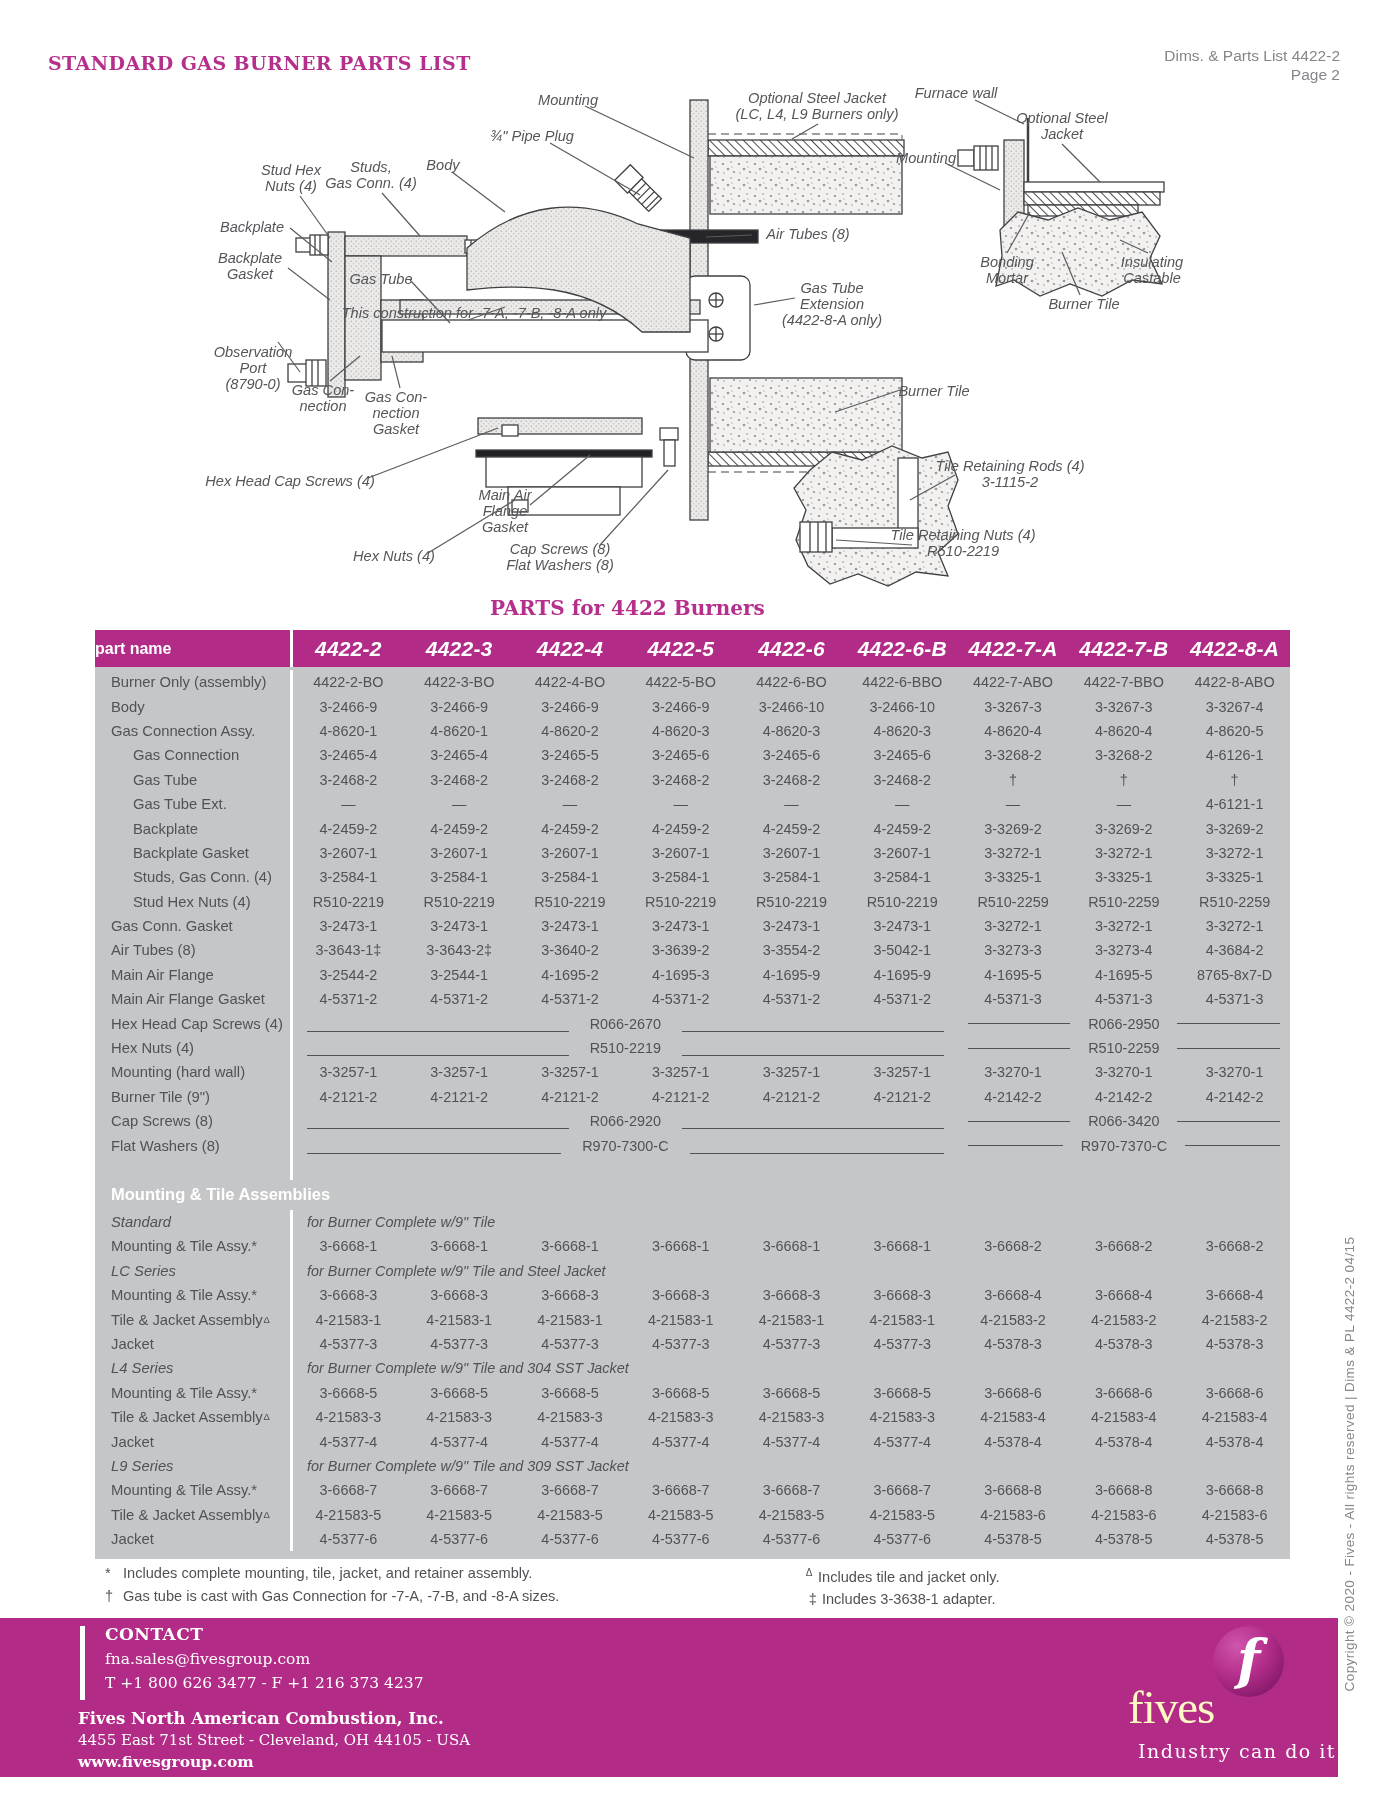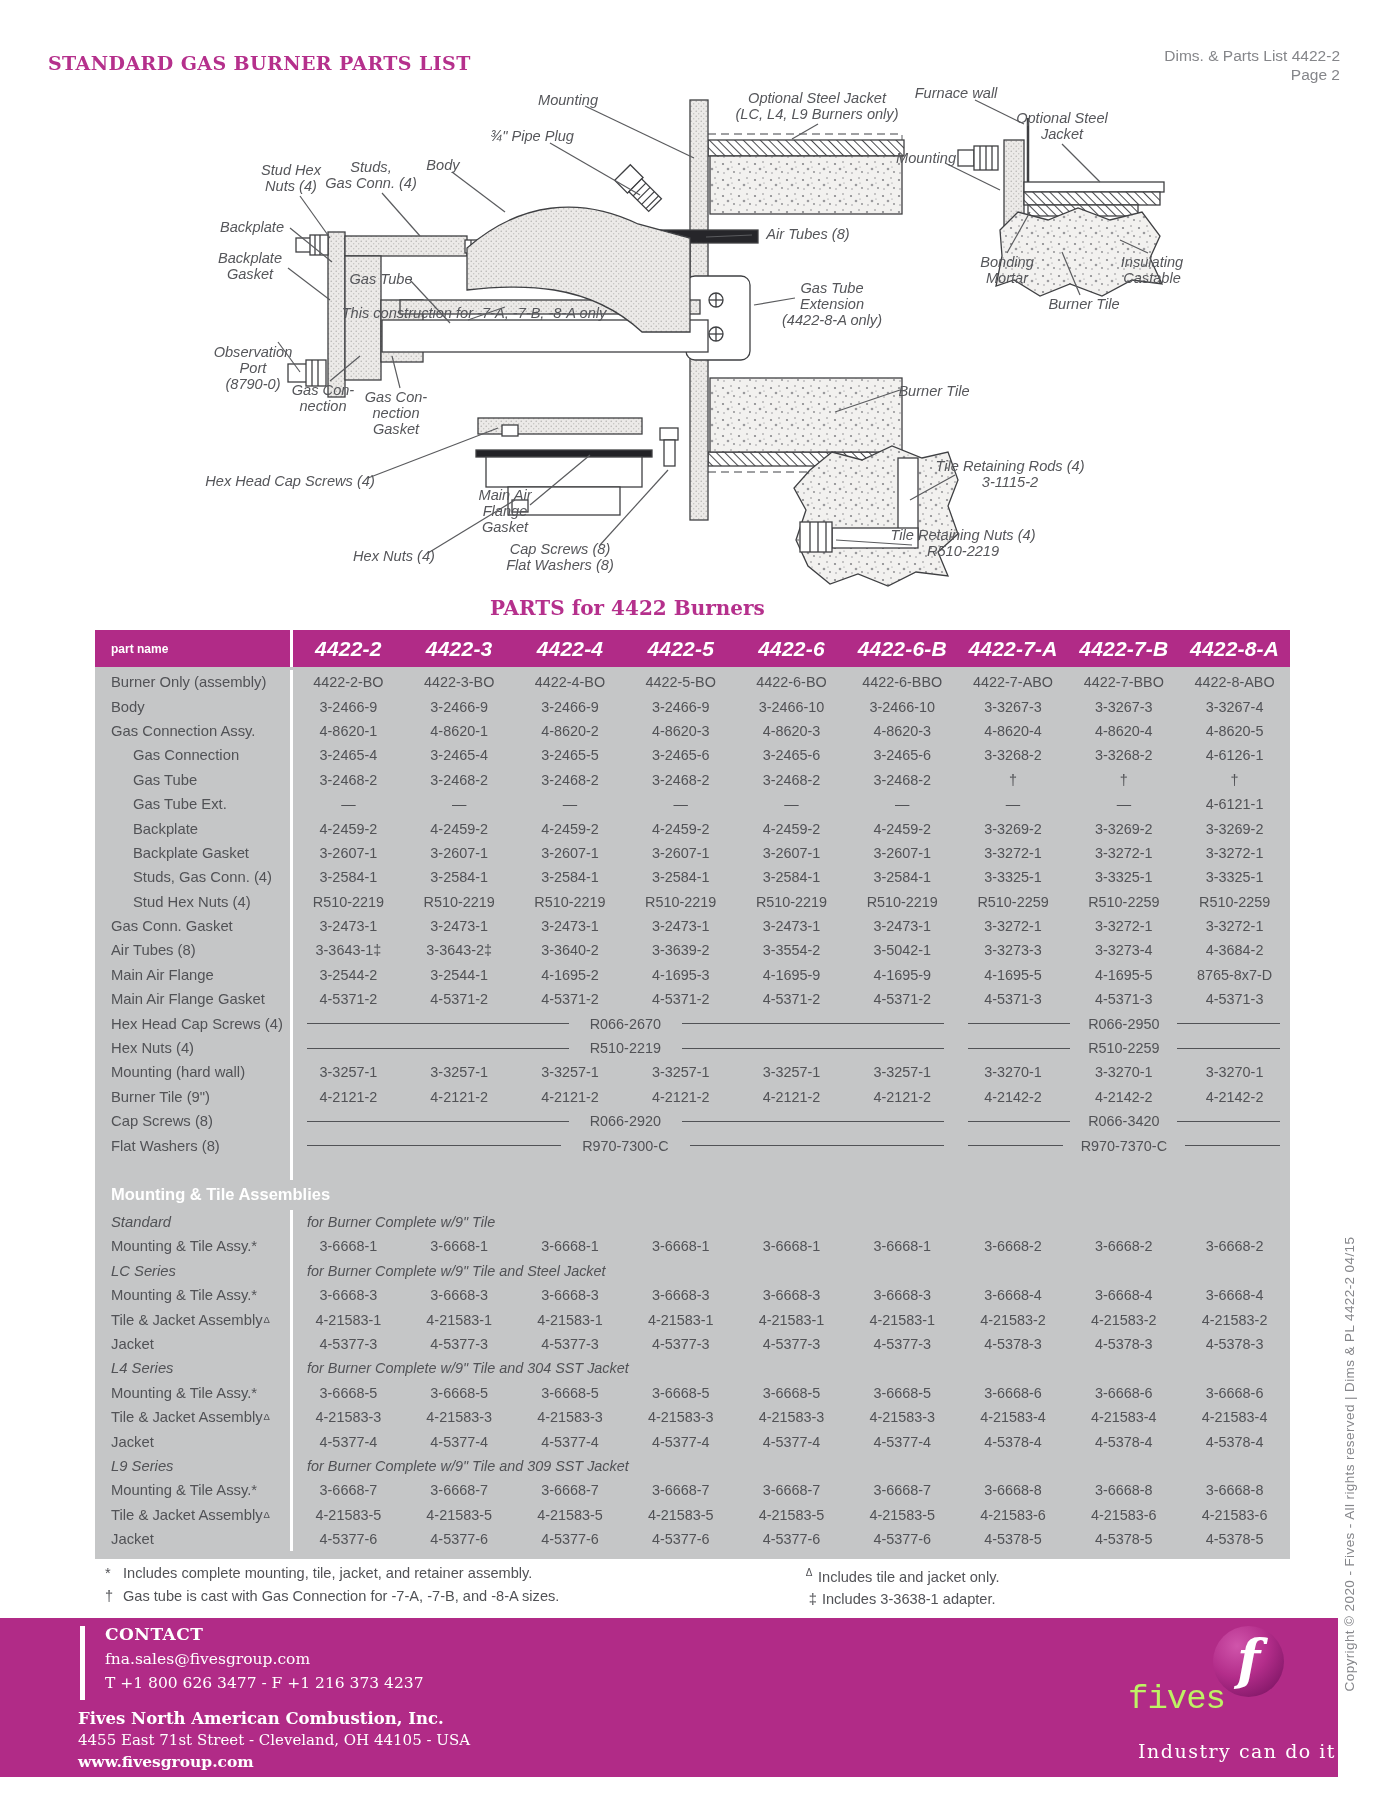--- a/index.html
+++ b/index.html
@@ -13,33 +13,33 @@
   
   .diagram{position:absolute;left:0;top:0;width:1391px;height:600px;font-style:italic;}
   .dlab{position:absolute;transform:translateX(-50%);text-align:center;color:#55565a;
         font-size:14.6px;line-height:16px;white-space:pre-line;}
   
   .table-title{position:absolute;left:490px;top:596px;font-family:"DejaVu Serif",serif;
                font-weight:bold;font-size:20px;color:#b5308c;}
   .ptable{position:absolute;left:95px;top:630px;width:1195px;}
   .thead{display:grid;grid-template-columns:198px repeat(9,1fr);height:37px;
          background:#b12b87;color:#fff;font-weight:bold;}
-  .hname{font-size:12px;padding-left:16px;display:flex;align-items:center;
+  .hname{font-size:16px;padding-left:0;display:flex;align-items:center;
          border-right:3px solid #fff;}
   .hcol{font-size:21px;align-self:center;text-align:center;letter-spacing:.2px;font-style:italic;}
   .tbody{background:#c5c6c7;padding-top:3px;padding-bottom:8px;}
   .trow{display:grid;grid-template-columns:198px repeat(9,1fr);align-items:center;
         height:24.4px;font-size:14.4px;color:#515256;}
   .cname{align-self:stretch;display:flex;align-items:center;padding-left:16px;
          border-right:3px solid #fff;font-size:14.8px;}
   .cname.ind{padding-left:38px;}
   .cname.ser{font-style:italic;}
   .cval{text-align:center;}
   .sdesc{grid-column:2/-1;font-style:italic;text-align:left;padding-left:14px;}
-  .sp6{grid-column:2/span 6;display:flex;align-items:center;gap:21px;padding:0 14px;}
+  .sp6{grid-column:2/span 6;display:flex;align-items:flex-end;gap:21px;padding:0 14px;}
   .sp3{grid-column:8/span 3;display:flex;align-items:center;gap:18px;padding:0 10px;}
   .rule{flex:1;border-top:1.4px solid #515256;height:0;}
   .sec{grid-column:1/-1;color:#fff;font-weight:bold;font-size:16.5px;padding-left:16px;}
   .secrow{height:30px;}
   .gaprow{height:22px;}
   .supmark{font-size:9.5px;vertical-align:super;line-height:0;margin-left:1px;}
   
   .fnblock{position:absolute;top:1562px;font-size:14.6px;color:#515256;line-height:22.5px;}
   .fn-left{left:105px;}
   .fn-right{left:800px;text-align:center;}
@@ -53,22 +53,22 @@
   .contact-email{position:absolute;left:105px;top:32px;font-size:15.5px;}
   .contact-phone{position:absolute;left:105px;top:56px;font-size:15.5px;}
   .company-name{position:absolute;left:78px;top:91px;font-size:16.5px;font-weight:bold;}
   .company-address{position:absolute;left:78px;top:113px;font-size:15px;}
   .company-web{position:absolute;left:78px;top:134px;font-size:15.5px;font-weight:bold;}
   .logo-sphere{position:absolute;left:1213px;top:8px;width:71px;height:71px;border-radius:50%;
         background:radial-gradient(circle at 34% 28%,#d055ab 0%,#b32d8a 45%,#6d0e59 100%);
         display:flex;align-items:center;justify-content:center;}
   .logo-f{font-family:"DejaVu Serif",serif;font-style:italic;font-weight:bold;
           font-size:54px;color:#fff;margin-top:-6px;}
-  .fives-wordmark{position:absolute;left:1128px;top:62px;font-family:Liberation Mono, monospace;
-          font-size:34px;letter-spacing:-1px;color:#bef264;}
+  .fives-wordmark{position:absolute;left:1128px;top:62px;font-family:Liberation Serif, serif;
+          font-size:47px;letter-spacing:-1px;color:#fef9c3;}
   .fives-tagline{position:absolute;left:1138px;top:122px;font-size:19px;letter-spacing:1.5px;color:#fff;}
   
   .copyright{position:absolute;left:1030px;top:1456px;width:640px;height:16px;
              transform:rotate(-90deg);text-align:center;color:#85868a;font-size:13.5px;
              letter-spacing:.4px;white-space:nowrap;}
 </style>
 </head>
 <body>
 
 <div class="page">

